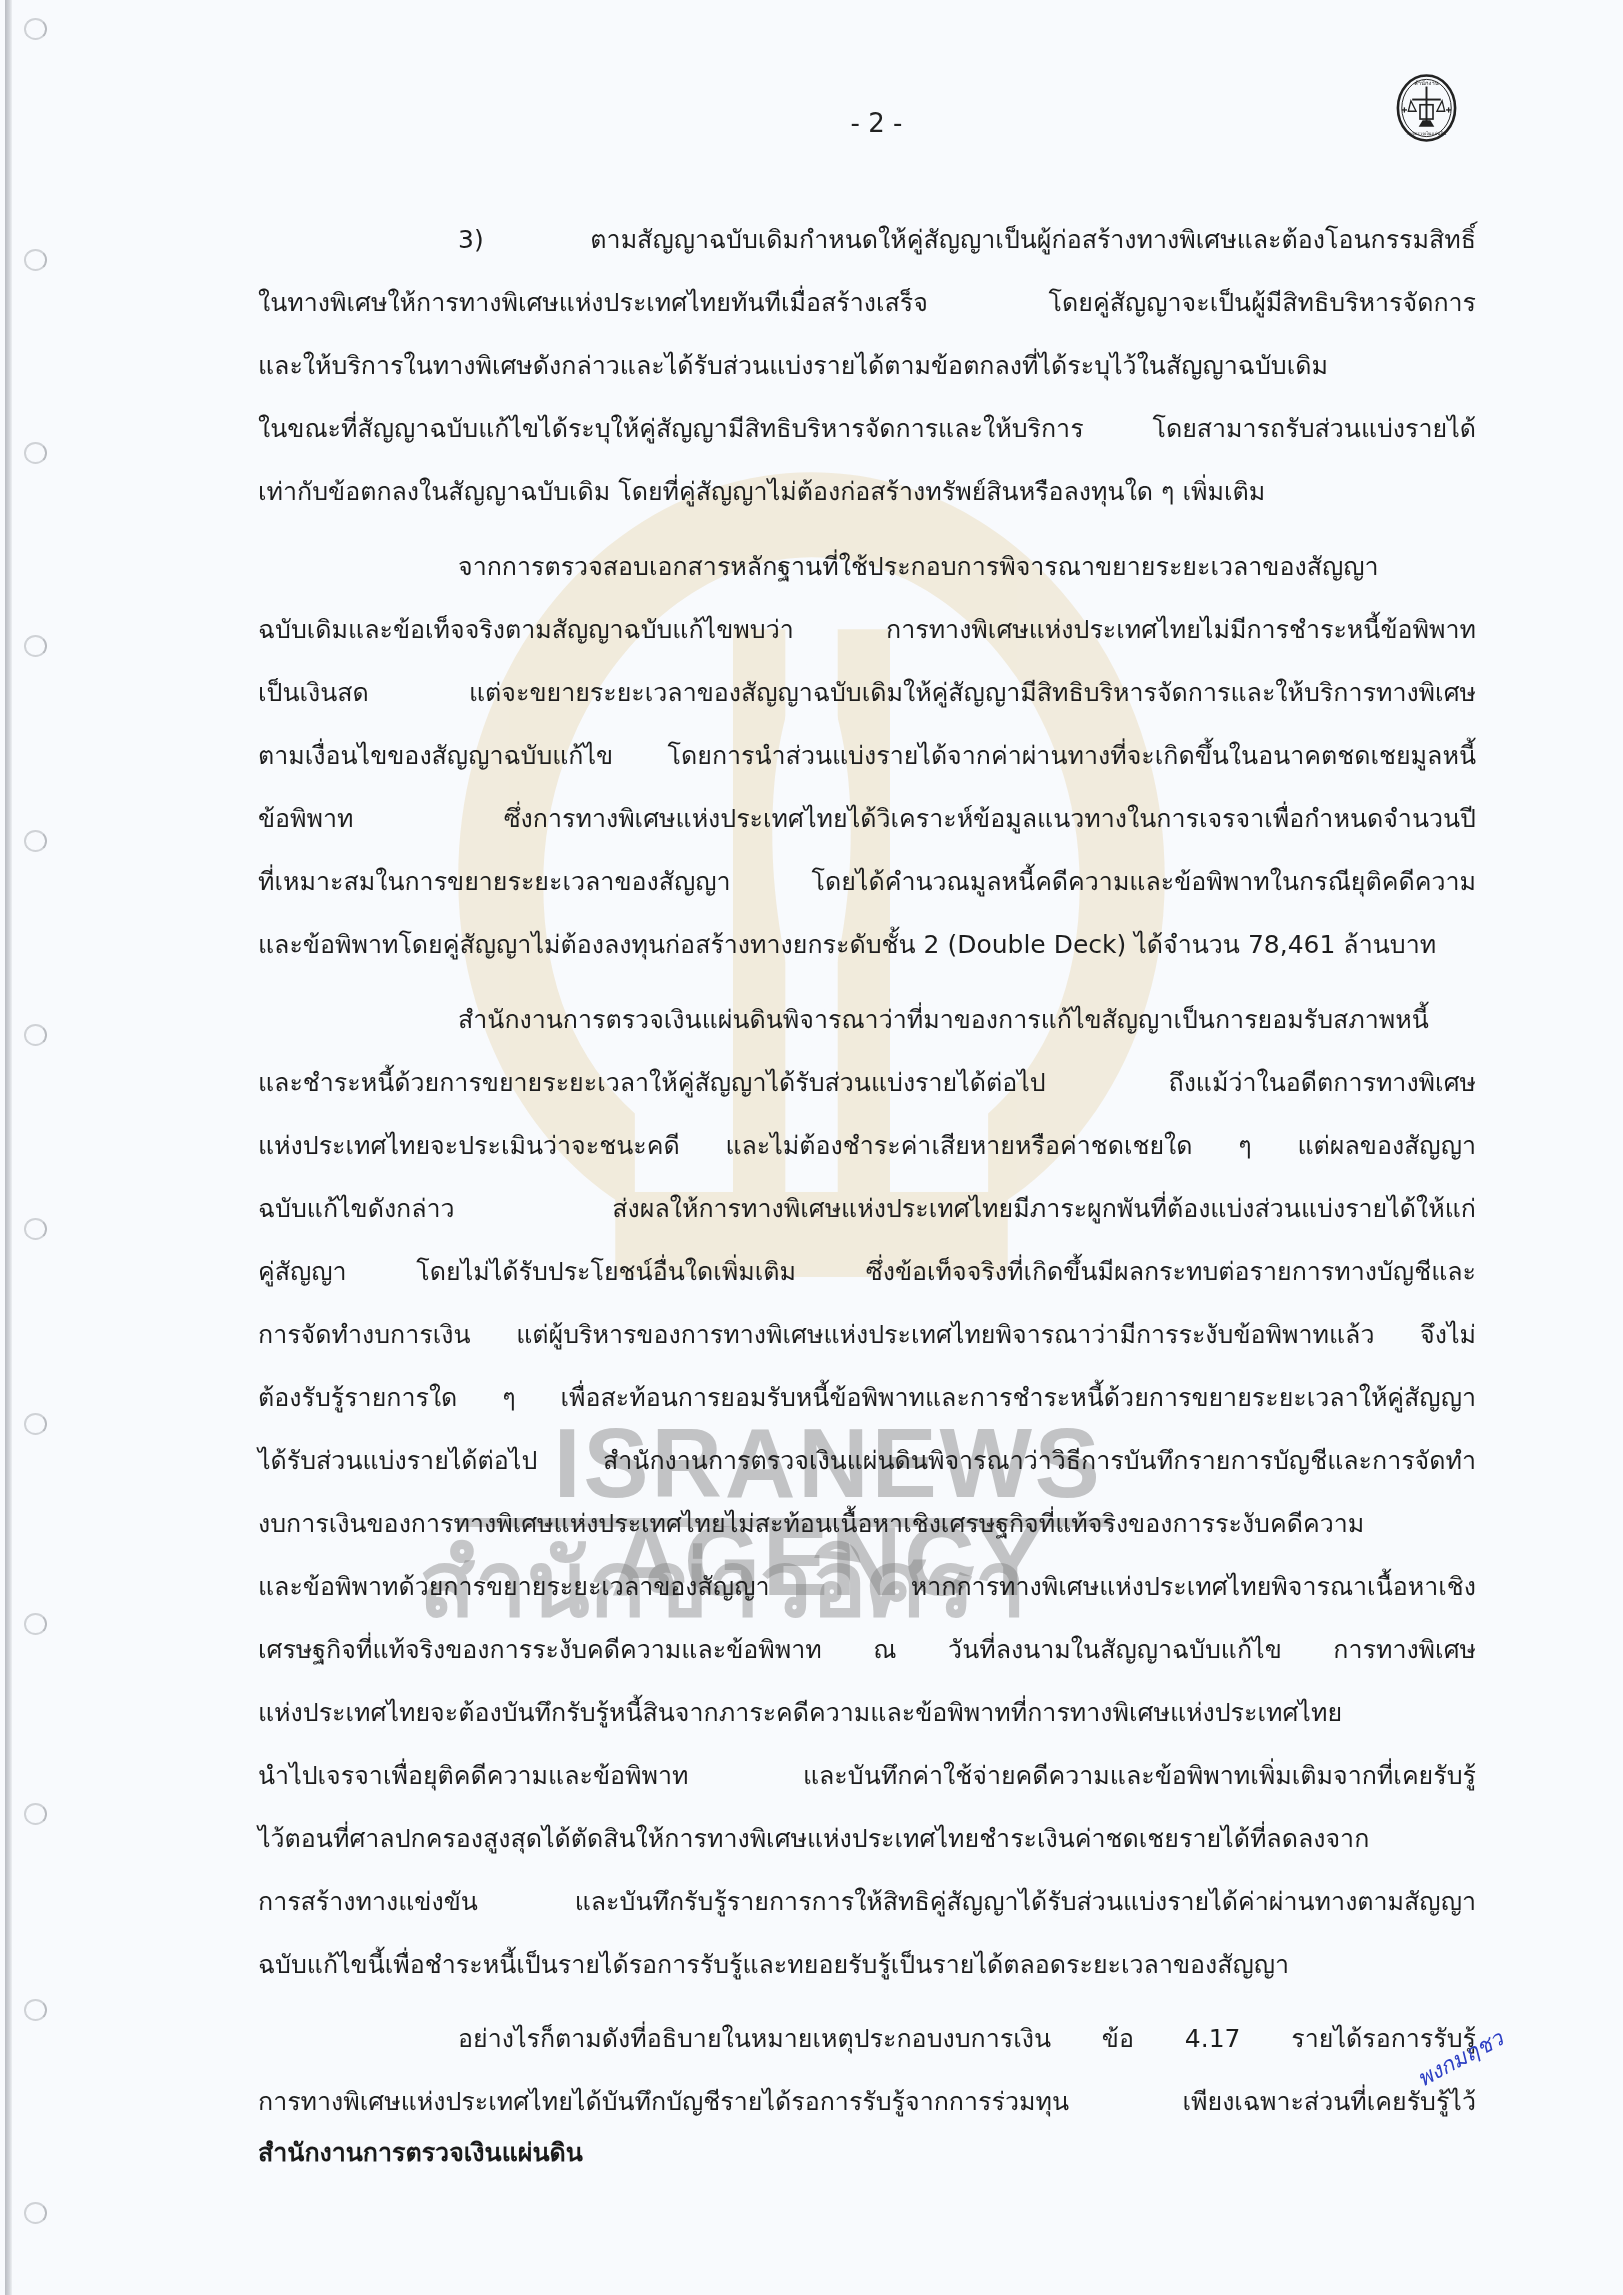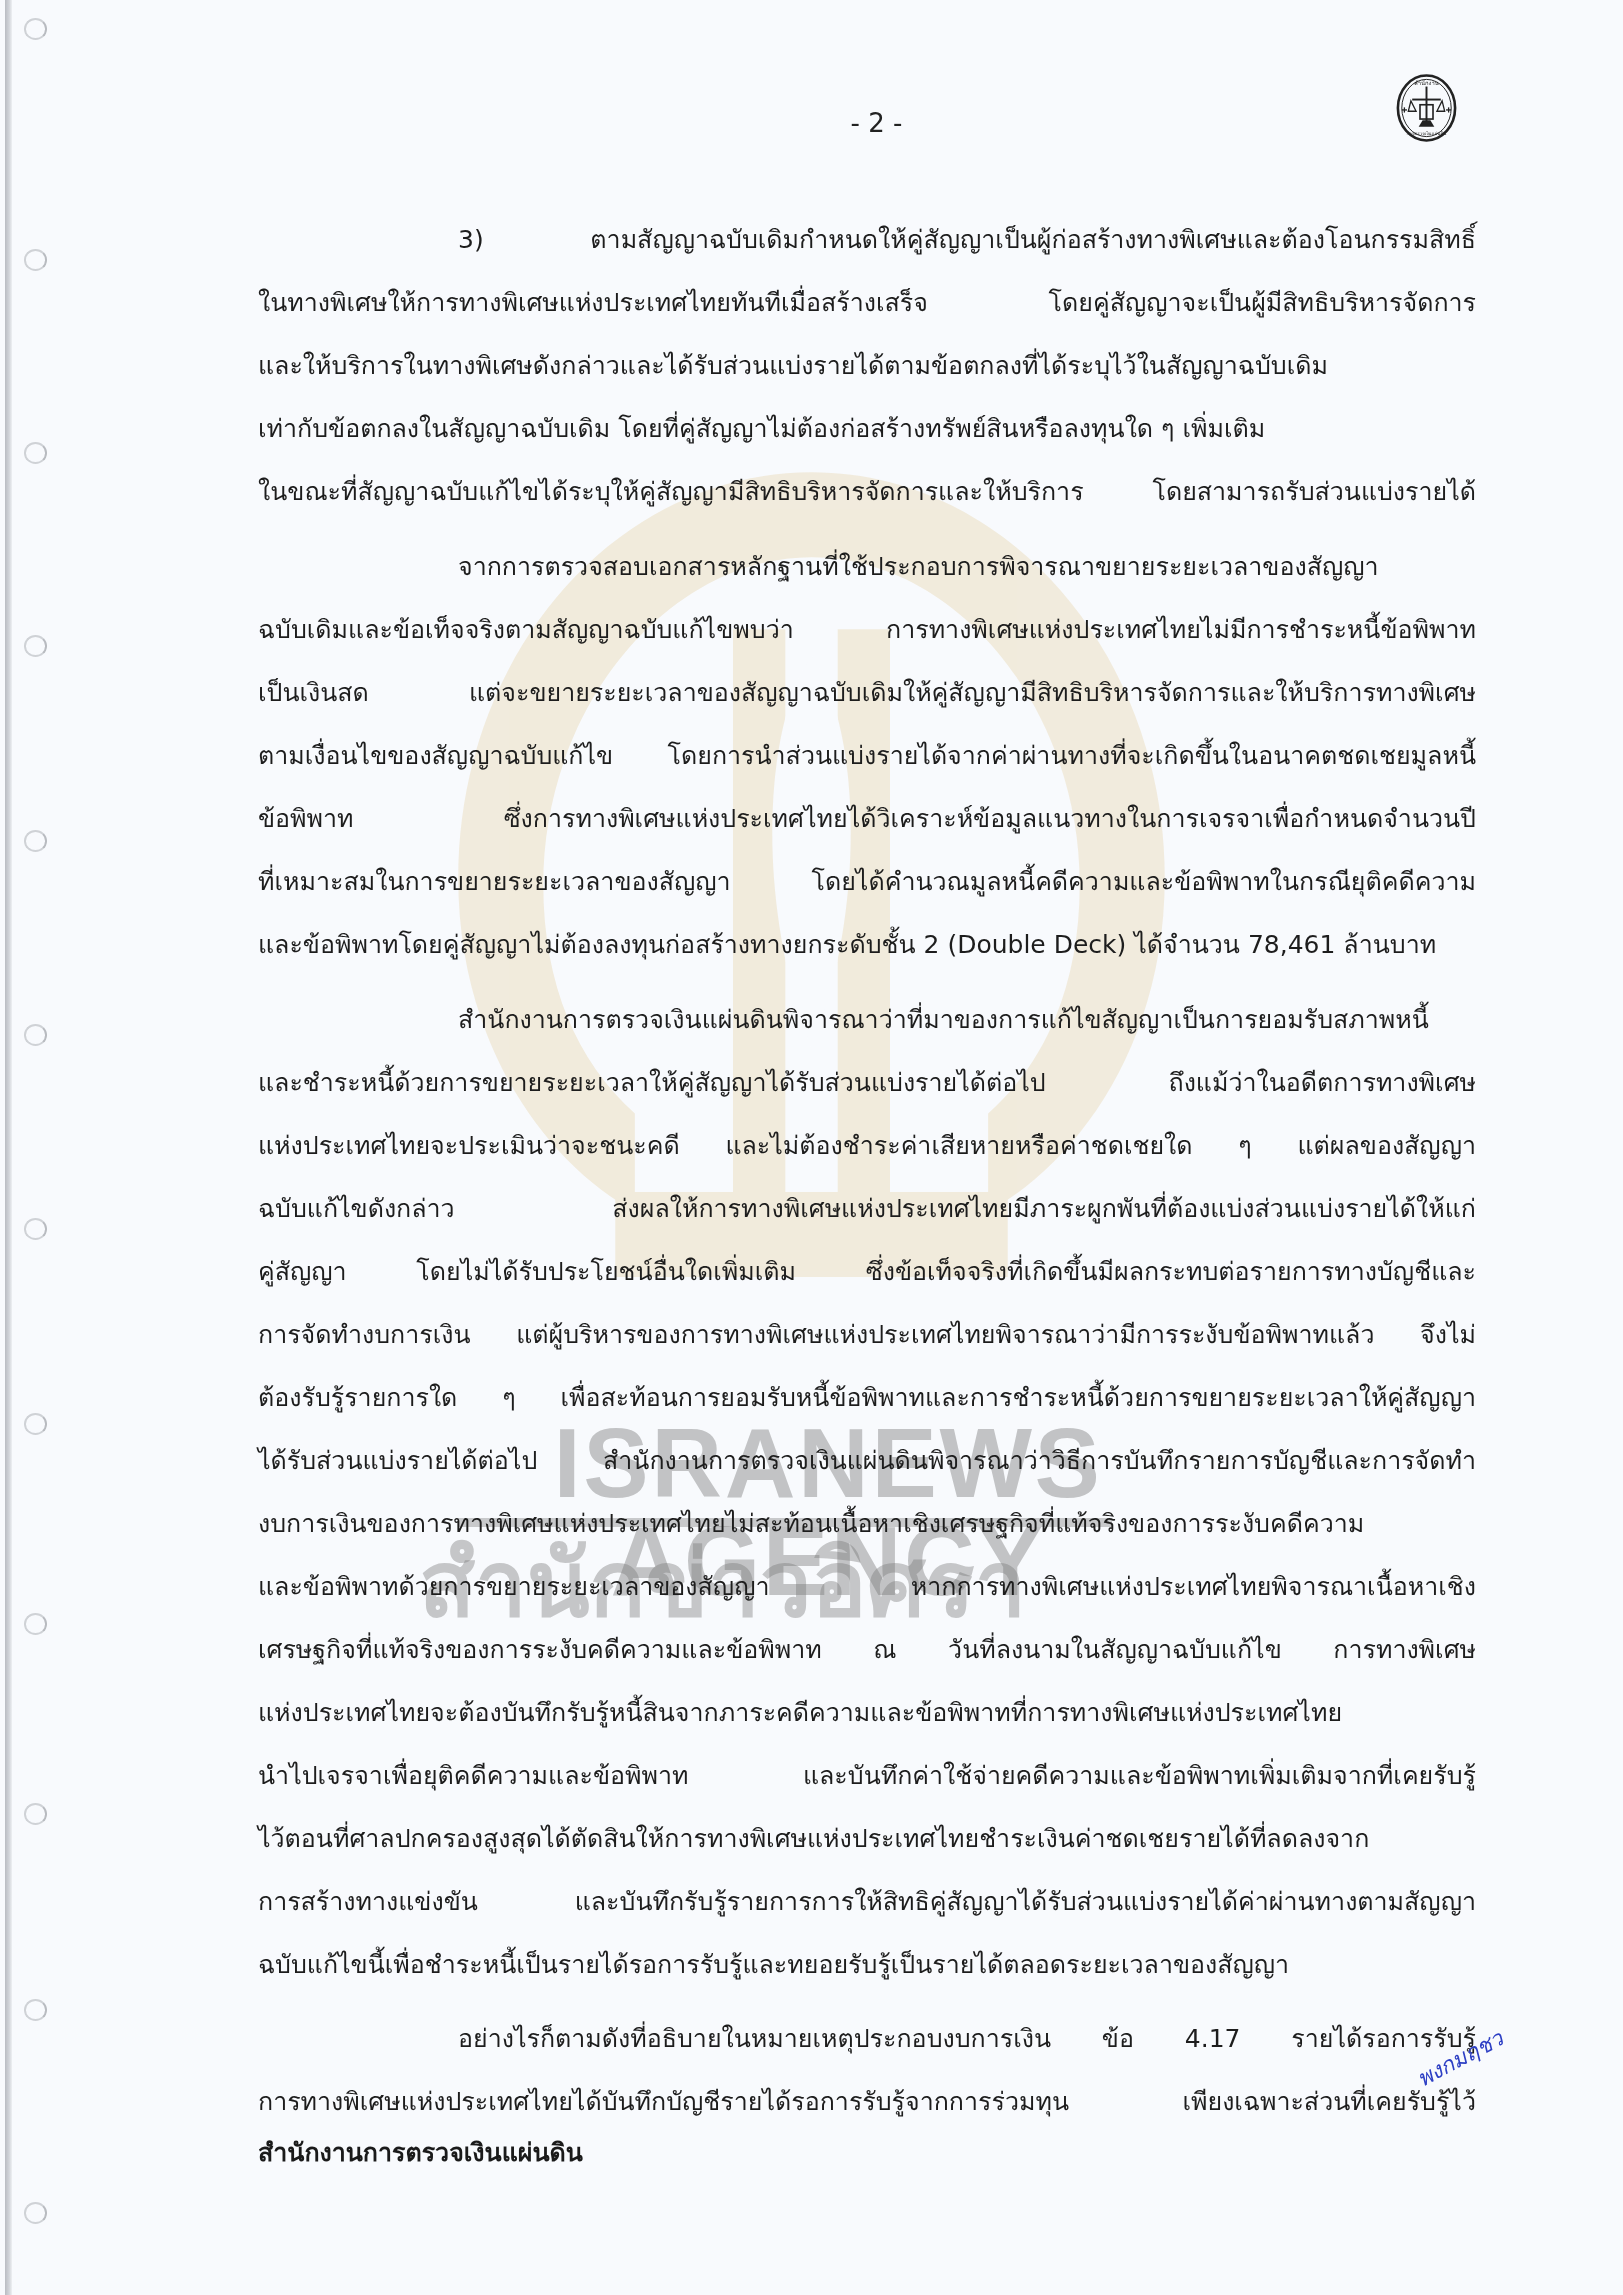--- a/index.html
+++ b/index.html
@@ -114,22 +114,22 @@
   <line x1="84" y1="54" x2="84" y2="62" stroke="#222" stroke-width="2"></line>
   <text x="50" y="19" font-size="9" text-anchor="middle" fill="#222" font-family="DejaVu Sans, sans-serif">สำนักงาน</text>
   <text x="50" y="97" font-size="7" text-anchor="middle" fill="#222" font-family="DejaVu Sans, sans-serif">การตรวจเงินแผ่นดิน</text>
 </svg>
 
 <div class="body-text">
   <div class="para">
     <span class="line indent">3) ตามสัญญาฉบับเดิมกำหนดให้คู่สัญญาเป็นผู้ก่อสร้างทางพิเศษและต้องโอนกรรมสิทธิ์</span>
     <span class="line">ในทางพิเศษให้การทางพิเศษแห่งประเทศไทยทันทีเมื่อสร้างเสร็จ โดยคู่สัญญาจะเป็นผู้มีสิทธิบริหารจัดการ</span>
     <span class="line">และให้บริการในทางพิเศษดังกล่าวและได้รับส่วนแบ่งรายได้ตามข้อตกลงที่ได้ระบุไว้ในสัญญาฉบับเดิม</span>
+    <span class="line">ในขณะที่สัญญาฉบับแก้ไขได้ระบุให้คู่สัญญามีสิทธิบริหารจัดการและให้บริการ โดยสามารถรับส่วนแบ่งรายได้</span>
     <span class="line last">เท่ากับข้อตกลงในสัญญาฉบับเดิม โดยที่คู่สัญญาไม่ต้องก่อสร้างทรัพย์สินหรือลงทุนใด ๆ เพิ่มเติม</span>
-    <span class="line">ในขณะที่สัญญาฉบับแก้ไขได้ระบุให้คู่สัญญามีสิทธิบริหารจัดการและให้บริการ โดยสามารถรับส่วนแบ่งรายได้</span>
   </div>
   <div class="para gap">
     <span class="line indent">จากการตรวจสอบเอกสารหลักฐานที่ใช้ประกอบการพิจารณาขยายระยะเวลาของสัญญา</span>
     <span class="line">ฉบับเดิมและข้อเท็จจริงตามสัญญาฉบับแก้ไขพบว่า การทางพิเศษแห่งประเทศไทยไม่มีการชำระหนี้ข้อพิพาท</span>
     <span class="line">เป็นเงินสด แต่จะขยายระยะเวลาของสัญญาฉบับเดิมให้คู่สัญญามีสิทธิบริหารจัดการและให้บริการทางพิเศษ</span>
     <span class="line">ตามเงื่อนไขของสัญญาฉบับแก้ไข โดยการนำส่วนแบ่งรายได้จากค่าผ่านทางที่จะเกิดขึ้นในอนาคตชดเชยมูลหนี้</span>
     <span class="line">ข้อพิพาท ซึ่งการทางพิเศษแห่งประเทศไทยได้วิเคราะห์ข้อมูลแนวทางในการเจรจาเพื่อกำหนดจำนวนปี</span>
     <span class="line">ที่เหมาะสมในการขยายระยะเวลาของสัญญา โดยได้คำนวณมูลหนี้คดีความและข้อพิพาทในกรณียุติคดีความ</span>
     <span class="line last">และข้อพิพาทโดยคู่สัญญาไม่ต้องลงทุนก่อสร้างทางยกระดับชั้น 2 (Double Deck) ได้จำนวน 78,461 ล้านบาท</span>
   </div>

